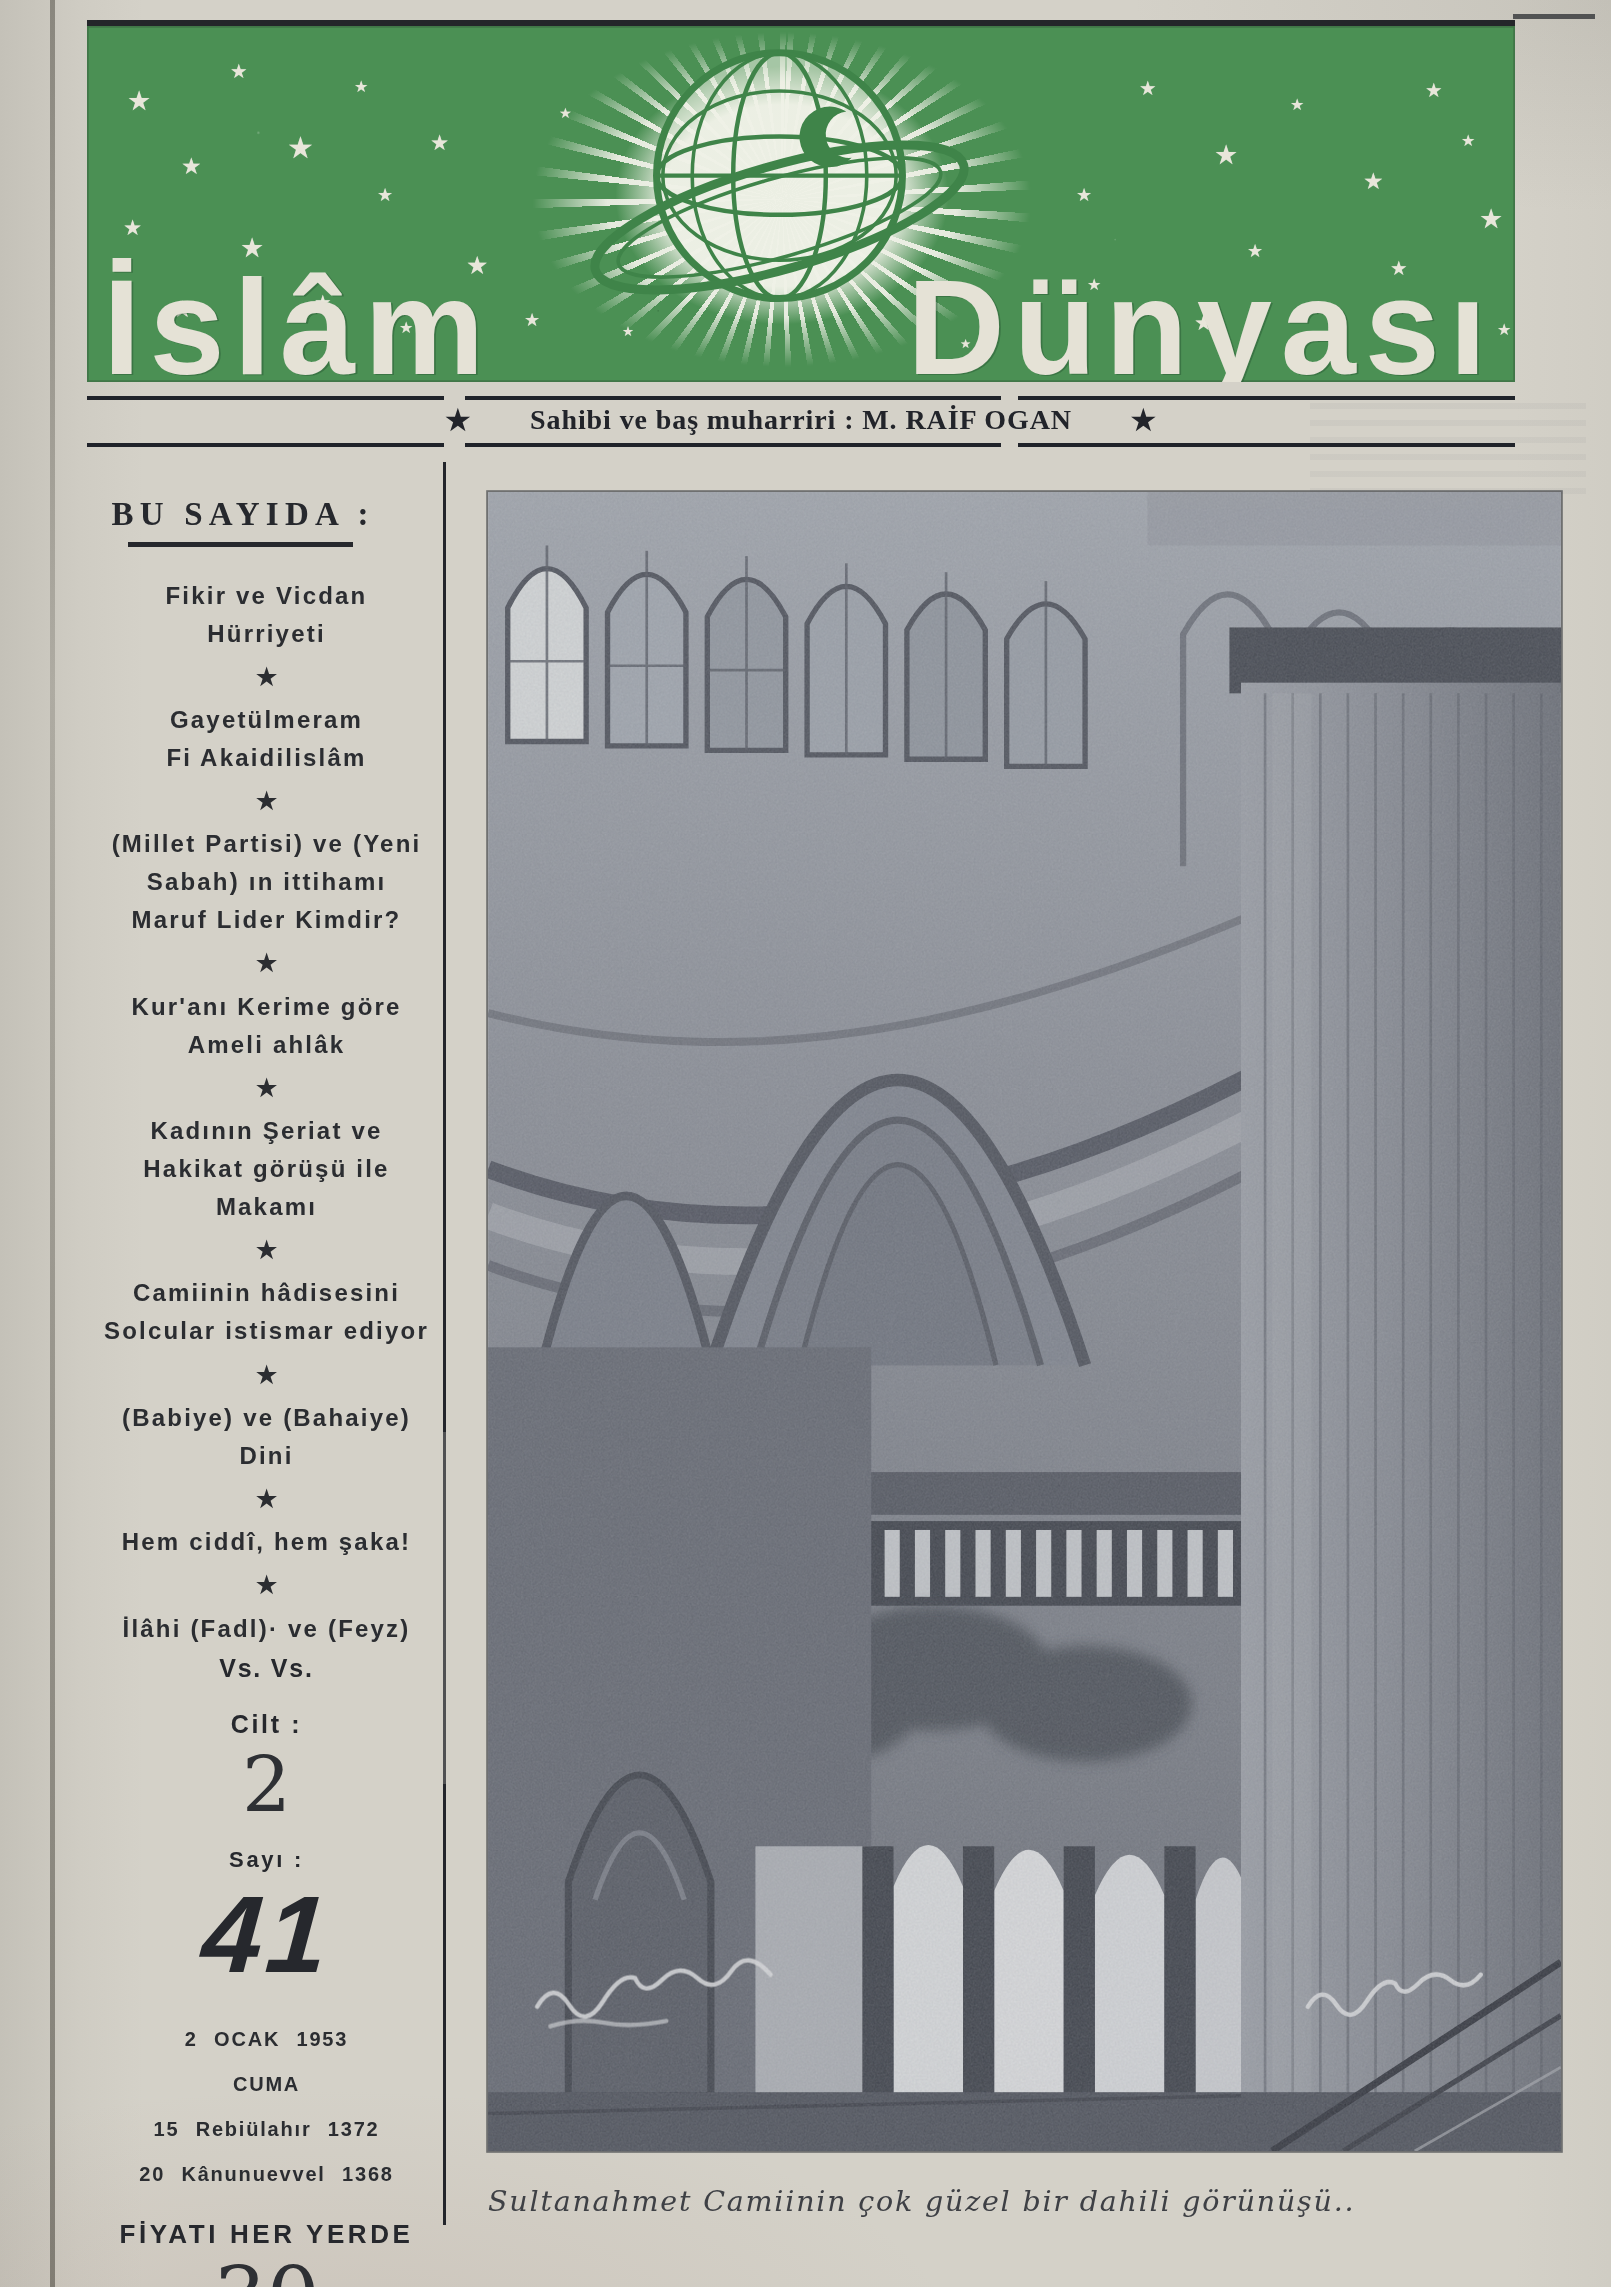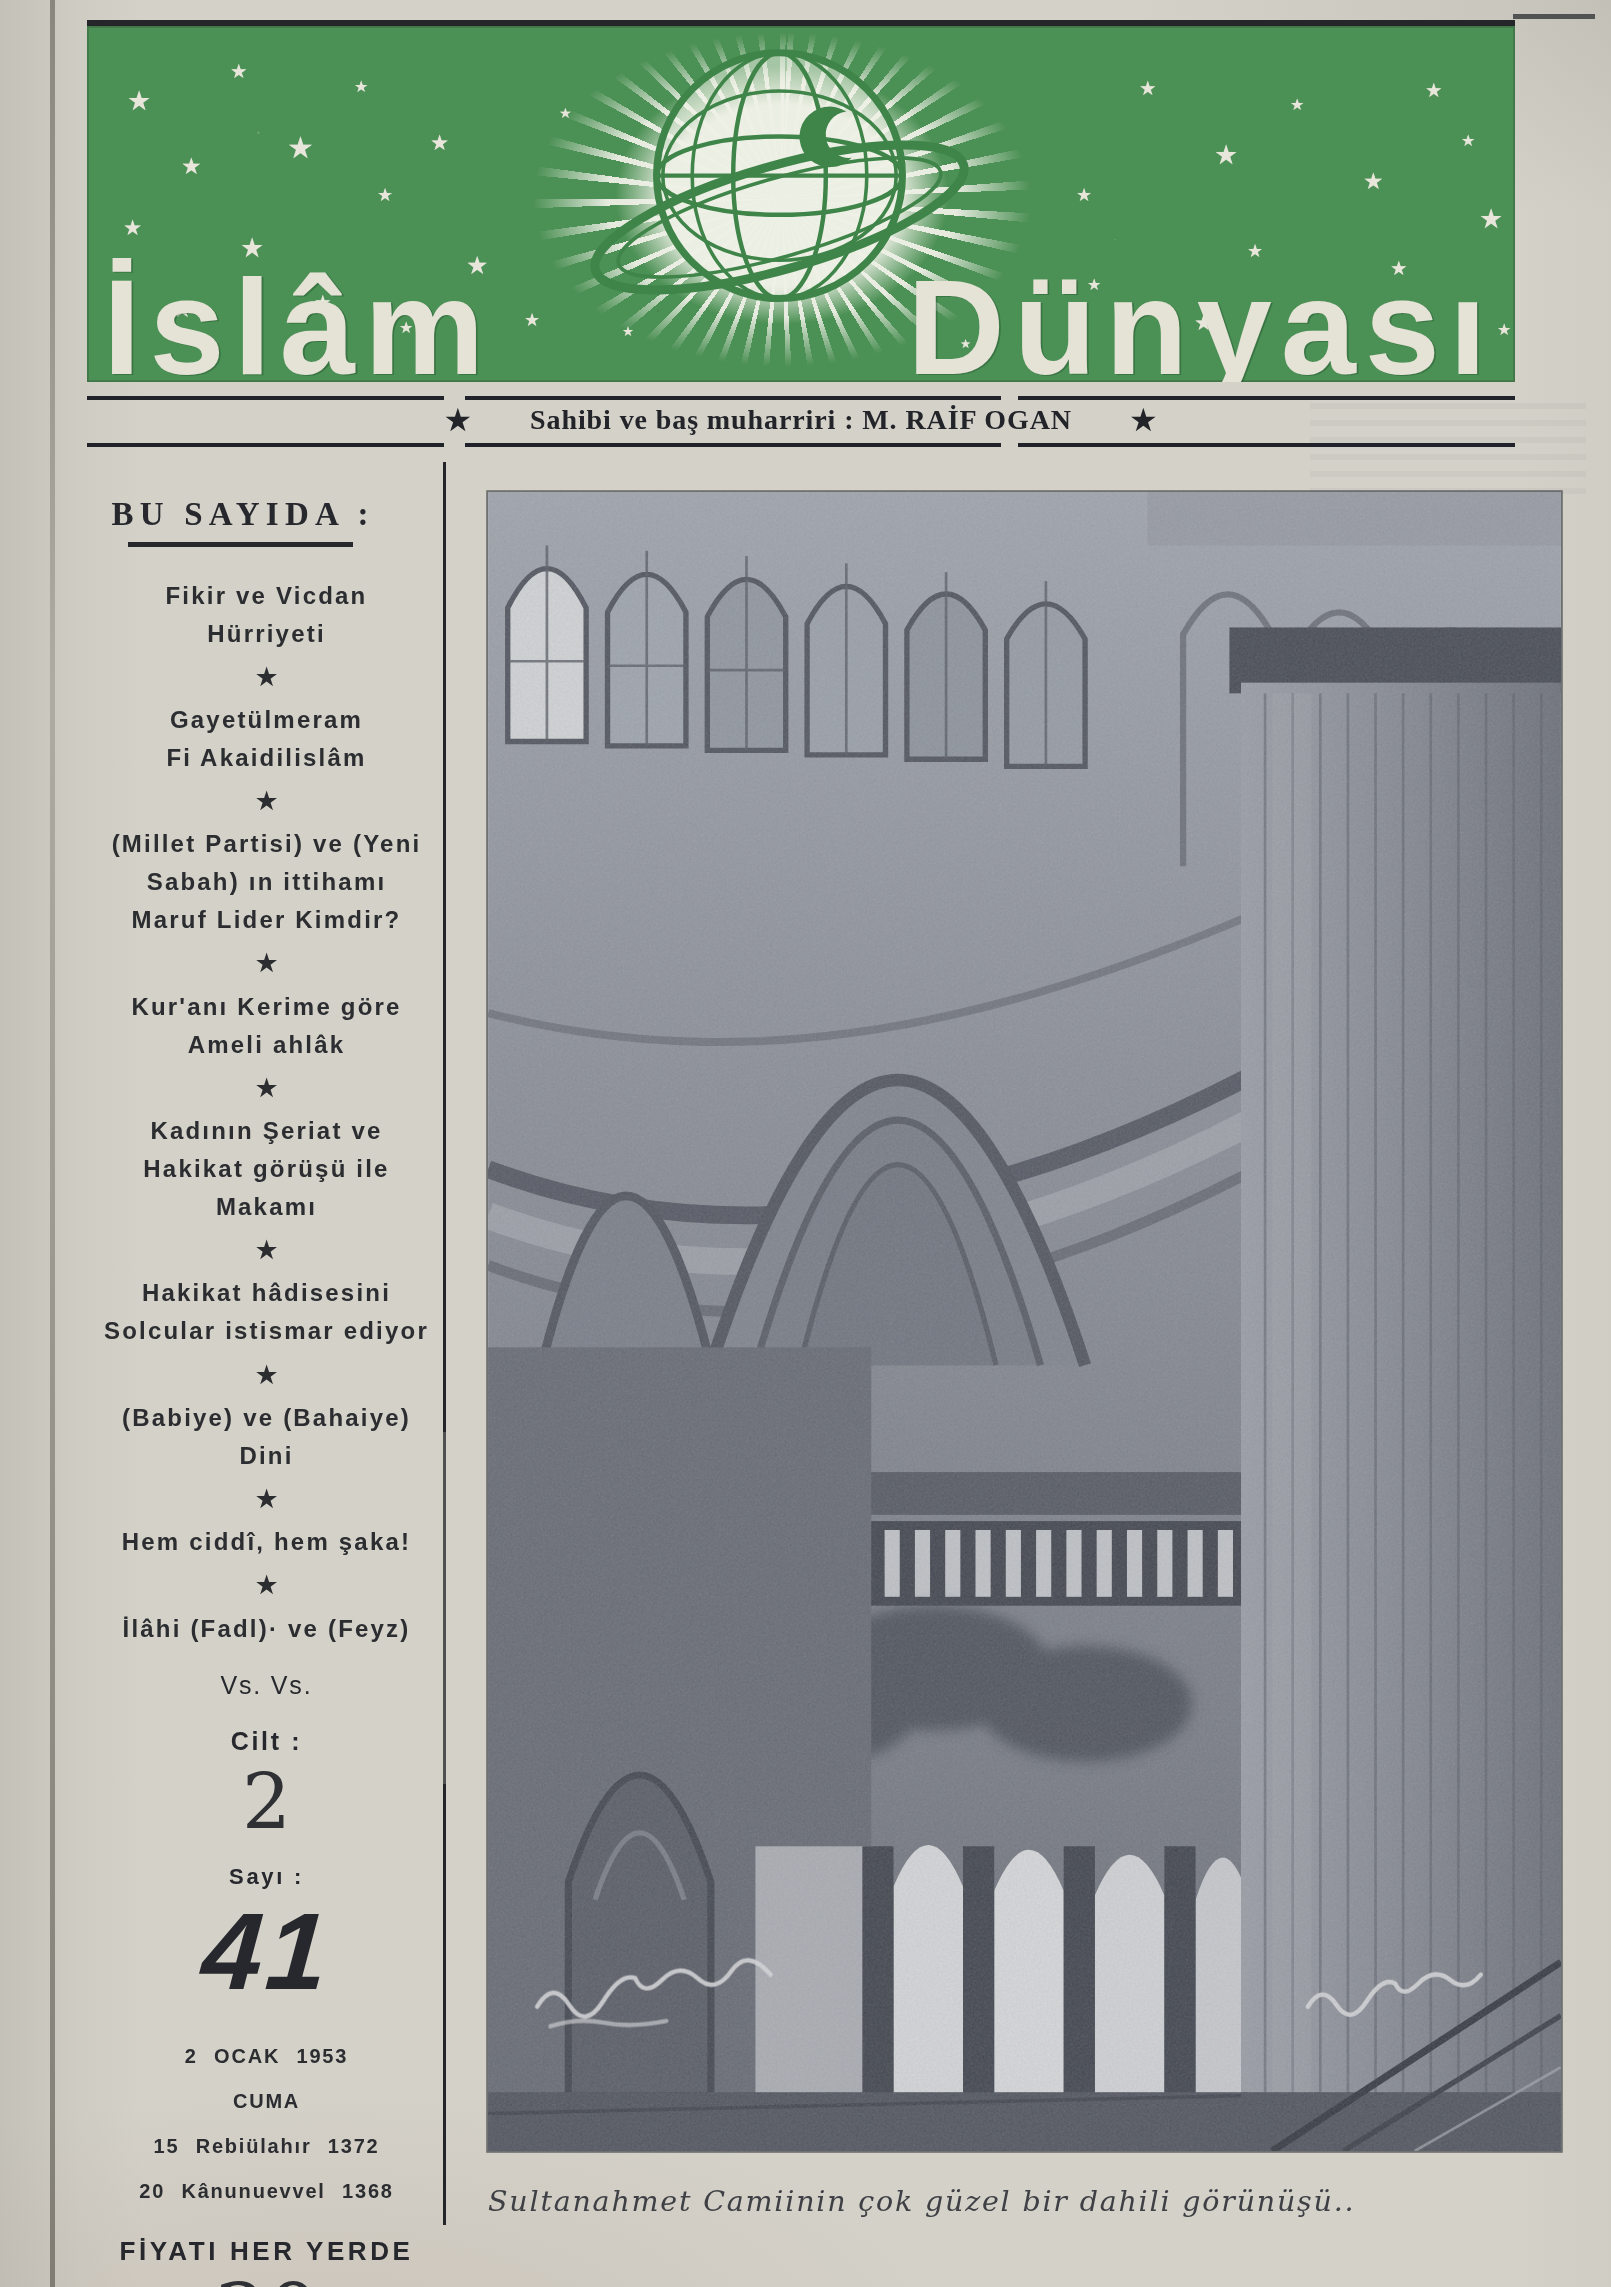--- a/index.html
+++ b/index.html
@@ -72,21 +72,21 @@
   .toc-heading{
     text-align:left;padding-left:19.6px;
     font-family:"Liberation Serif", serif;font-weight:bold;font-size:33px;letter-spacing:6.2px;color:#26282d;margin-top:36px;
   }
   .toc-underline{margin:9px 0 0 36px;width:225px;height:4.5px;background:#26282d;}
   .toc-list{margin-top:30px;}
   .toc-item{
     white-space:pre-line;font-weight:bold;font-size:24px;line-height:38px;letter-spacing:2.2px;color:#2b2d31;
   }
   .toc-star{font-size:27px;line-height:36px;margin:6.2px 0;color:#2b2d31;font-family:"DejaVu Sans", sans-serif;}
-  .etc-line{margin-top:23px;font-weight:normal;font-size:25px;letter-spacing:1.8px;}
+  .etc-line{margin-top:6px;font-weight:bold;font-size:25px;letter-spacing:1.8px;}
   .vol-label{margin-top:27px;font-weight:bold;font-size:25px;letter-spacing:2.7px;}
   .vol-number{margin-top:7.1px;font-family:"DejaVu Serif", serif;font-size:77px;line-height:78px;color:#2e3034;}
   .issue-label{margin-top:23px;font-weight:bold;font-size:22px;letter-spacing:2.7px;}
   .issue-number{margin-top:9px;font-weight:bold;font-style:italic;font-size:109px;line-height:105px;letter-spacing:3.6px;color:#26282d;transform:skewX(-4deg);}
   .date-block{margin-top:30px;}
   .date-line{font-weight:bold;font-size:20px;line-height:45px;letter-spacing:1.8px;word-spacing:9px;color:#2b2d31;}
   .price-label{margin-top:22px;font-weight:bold;font-size:26px;letter-spacing:3.6px;}
   .price-amount{margin-top:3.6px;font-family:"DejaVu Serif", serif;font-size:84px;line-height:91px;color:#2e3034;}
 
   .divider{position:absolute;left:443px;top:462px;width:2.7px;height:1763px;
@@ -193,21 +193,21 @@
 Sabah) ın ittihamı
 Maruf Lider Kimdir?</div>
         <div class="toc-star">★</div>
         <div class="toc-item">Kur'anı Kerime göre
 Ameli ahlâk</div>
         <div class="toc-star">★</div>
         <div class="toc-item">Kadının Şeriat ve
 Hakikat görüşü ile
 Makamı</div>
         <div class="toc-star">★</div>
-        <div class="toc-item">Hakikat hâdisesini
+        <div class="toc-item">Camiinin hâdisesini
 Solcular istismar ediyor</div>
         <div class="toc-star">★</div>
         <div class="toc-item">(Babiye) ve (Bahaiye)
 Dini</div>
         <div class="toc-star">★</div>
         <div class="toc-item">Hem ciddî, hem şaka!</div>
         <div class="toc-star">★</div>
         <div class="toc-item">İlâhi (Fadl)· ve (Feyz)</div>
       </div>
 

